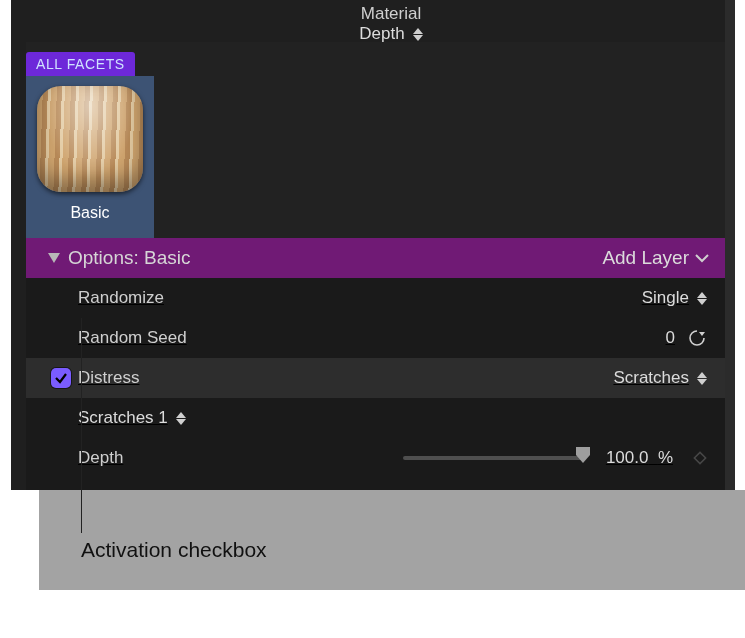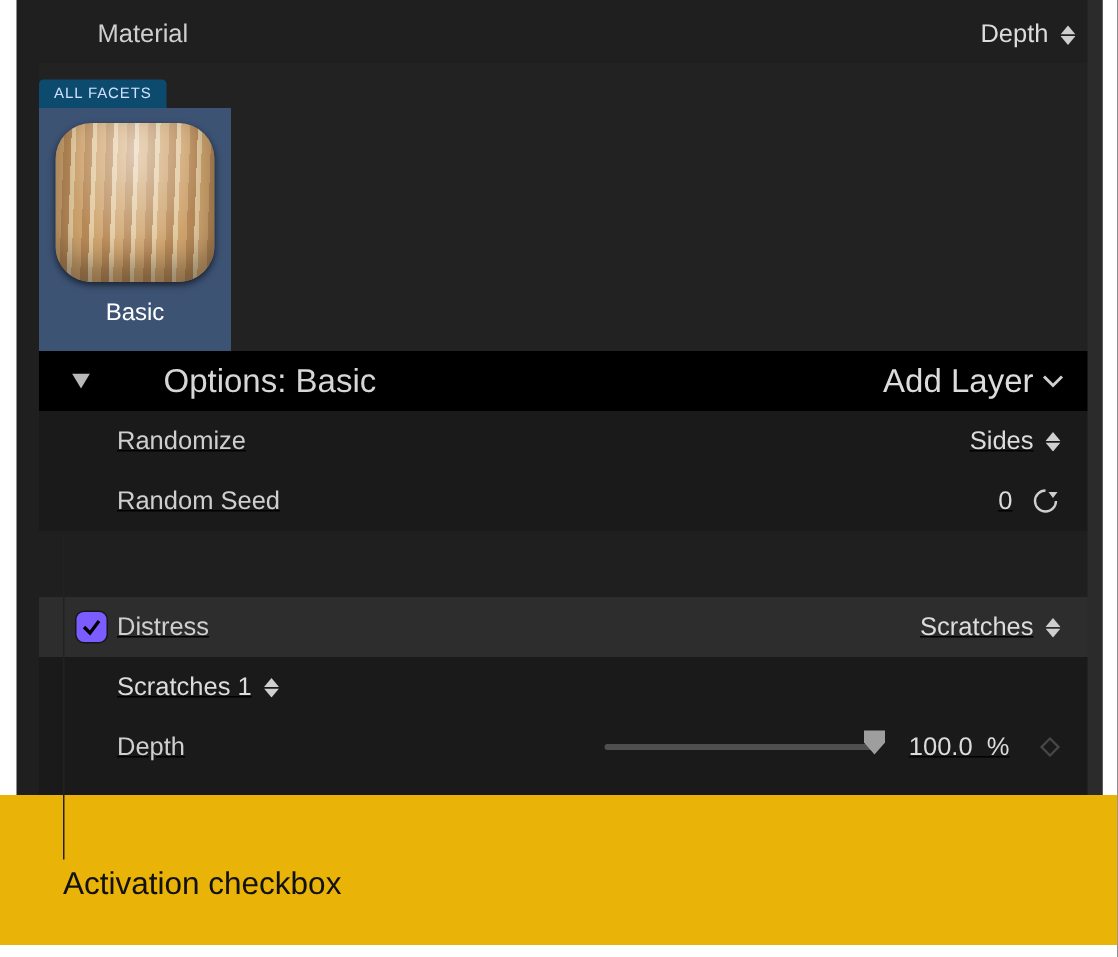--- a/index.html
+++ b/index.html
@@ -22,20 +22,21 @@
       margin-left: 11px;
       position: relative;
     }
     .row {
       display: flex;
       align-items: center;
       height: 36px;
       padding: 0 18px 0 54px;
       color: #cfcfcf;
       font-size: 17px;
+      flex-direction: column;
     }
     .row-material {
       padding-left: 54px;
       height: 38px;
     }
     .label {
       flex: 1;
     }
     .value-group {
       display: flex;
@@ -52,23 +53,23 @@
     }
     .updown-icon svg { display: block; }
     .chev-down-icon svg { display: block; }
     .facets-bar {
       background: #222222;
       padding-top: 10px;
       margin: 0 8px 0 15px;
     }
     .facet-tab {
       display: inline-block;
-      background: #0c4a6e;
+      background: #6d28d9;
       color: #cfe1ff;
-      font-size: 10px;
+      font-size: 14px;
       letter-spacing: 0.6px;
       padding: 4px 10px;
       border-top-left-radius: 3px;
       border-top-right-radius: 3px;
     }
     .facet-content {
       background: #3d5374;
       padding: 10px 10px 16px 10px;
       width: 128px;
     }
@@ -88,24 +89,23 @@
       font-size: 16px;
       text-align: center;
       margin-top: 12px;
     }
     .options-header {
       display: flex;
       align-items: center;
       height: 40px;
       padding: 0 18px 0 22px;
       margin: 0 8px 0 15px;
-      background: #000000;
+      background: #701a75;
       color: #d6d6d6;
-      font-size: 22px;
-      gap: 41px;
+      font-size: 19px;
     }
     .tri-icon {
       margin-right: 8px;
       display: inline-flex;
     }
     .options-header .label { flex: 1; }
     .list-body {
       margin: 0 8px 0 15px;
       text-decoration: underline;
     }
@@ -113,21 +113,20 @@
       display: flex;
       align-items: center;
       height: 40px;
       padding: 0 20px 0 18px;
       background: #1a1a1a;
       color: #cfcfcf;
       font-size: 17px;
     }
     .list-row.highlight {
       background: #2d2d2d;
-      margin-top: 44px;
     }
     .list-row .indent { width: 34px; display:flex; align-items:center; justify-content:center; }
     .list-row .plabel { flex: 1; }
     .checkbox {
       width: 20px;
       height: 20px;
       border-radius: 5px;
       background: #7a5cff;
       display: flex;
       align-items: center;
@@ -166,21 +165,22 @@
     .depth-val { min-width: 70px; text-align: right; }
     .keyframe-icon { display:inline-flex; margin-left:14px; opacity:0.4; }
     .bottom-cut {
       height: 12px;
       background: #1a1a1a;
       margin: 0 8px 0 15px;
     }
     .callout-area {
       position: relative;
       height: 100px;
-      background: #eab308;
+      background: #a3a3a3;
+      margin-left: 39px;
     }
     .callout-line {
       position: absolute;
       left: 42px;
       top: -172px;
       width: 1px;
       height: 215px;
       background: #222;
     }
     .callout-text {
@@ -244,21 +244,21 @@
       </span>
     </span>
   </div>
 
   <div class="list-body">
 
     <div class="list-row">
       <span class="indent"></span>
       <span class="plabel">Randomize</span>
       <span class="value-group">
-        <span>Sides</span>
+        <span>Single</span>
         <span class="updown-icon">
           <svg width="10" height="6">
               <polygon points="5,0 10,6 0,6" fill="#cfcfcf"></polygon>
             </svg>
           <svg width="10" height="6">
               <polygon points="0,0 10,0 5,6" fill="#cfcfcf"></polygon>
             </svg>
         </span>
       </span>
     </div>

